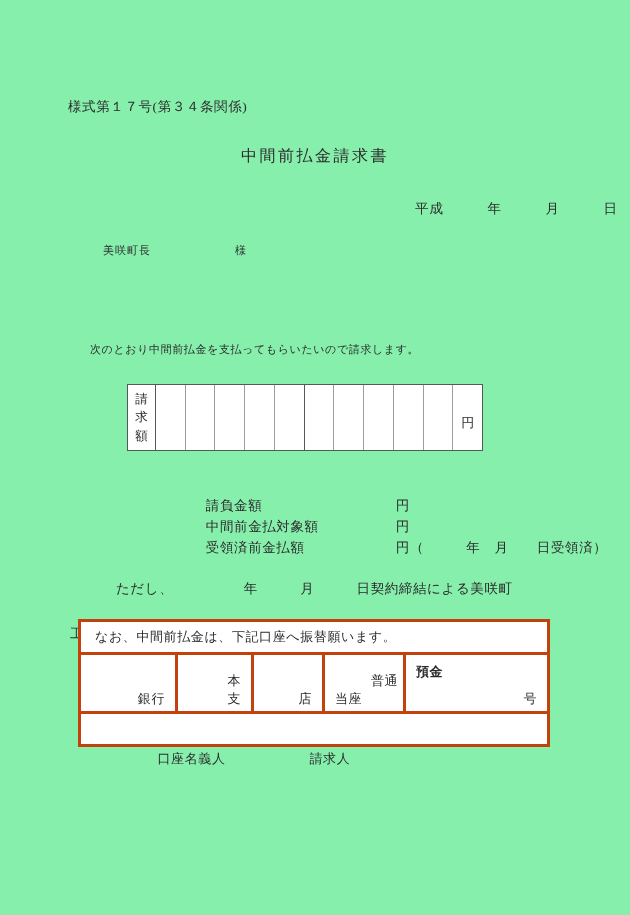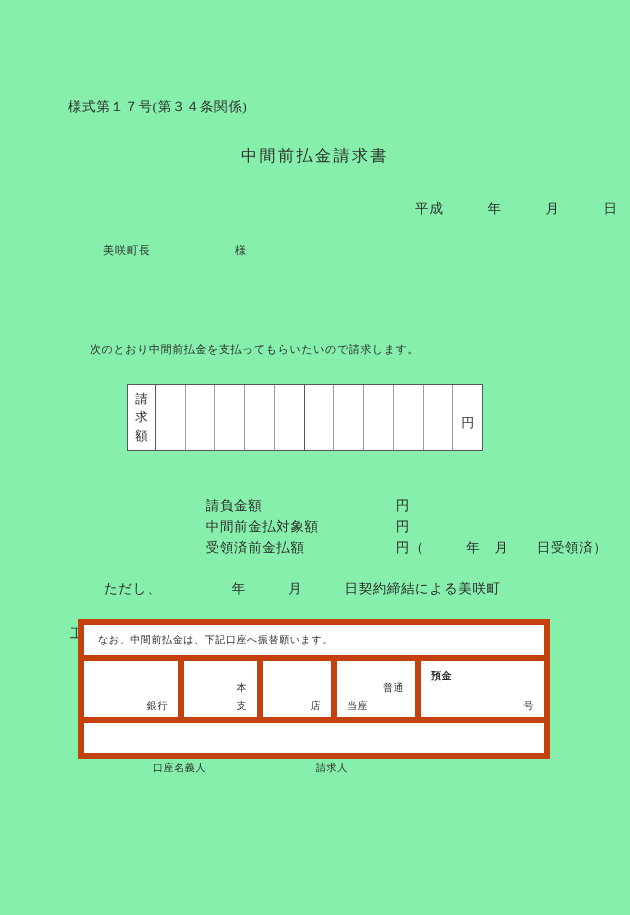--- a/index.html
+++ b/index.html
@@ -153,20 +153,21 @@
 
   .proviso {
     left: 88px;
     top: 556px;
     font-size: 13.5px;
     letter-spacing: 0.6px;
     line-height: 22px;
   }
   .proviso .p1 {
     display: inline-block;
+    margin-left: 12px;
   }
   .proviso .p-chiname {
     display: inline-block;
     width: 150px;
   }
   .proviso .p2 {
     display: block;
     margin-left: -18px;
     margin-top: 1px;
   }
@@ -174,22 +175,22 @@
   
   .bank-table {
     position: absolute;
     left: 78px;
     top: 619px;
     width: 472px;
     border-collapse: collapse;
     background: #fff;
   }
   .bank-table td {
-    border: 6px solid #c2410c;
-    font-size: 10px;
+    border: 3px solid #c2410c;
+    font-size: 13px;
     letter-spacing: 0.6px;
     padding: 0;
     vertical-align: bottom;
     color: #2b2b2b;
   }
   .bank-note-cell {
     height: 30px;
     padding: 0 0 0 14px !important;
     vertical-align: middle !important;
   }
@@ -240,21 +241,21 @@
   }
   .acct-inner {
     position: relative;
     height: 30px;
     line-height: 30px;
     white-space: pre;
     padding-left: 38px;
   }
   .acct-inner .req {
     display: inline-block;
-    margin-left: 110px;
+    margin-left: 84px;
   }
 </style>
 </head>
 <body>
 
 <div class="page">
 
   <div class="t form-no">様式第１７号(第３４条関係)</div>
 
   <div class="t doc-title">中間前払金請求書</div>

